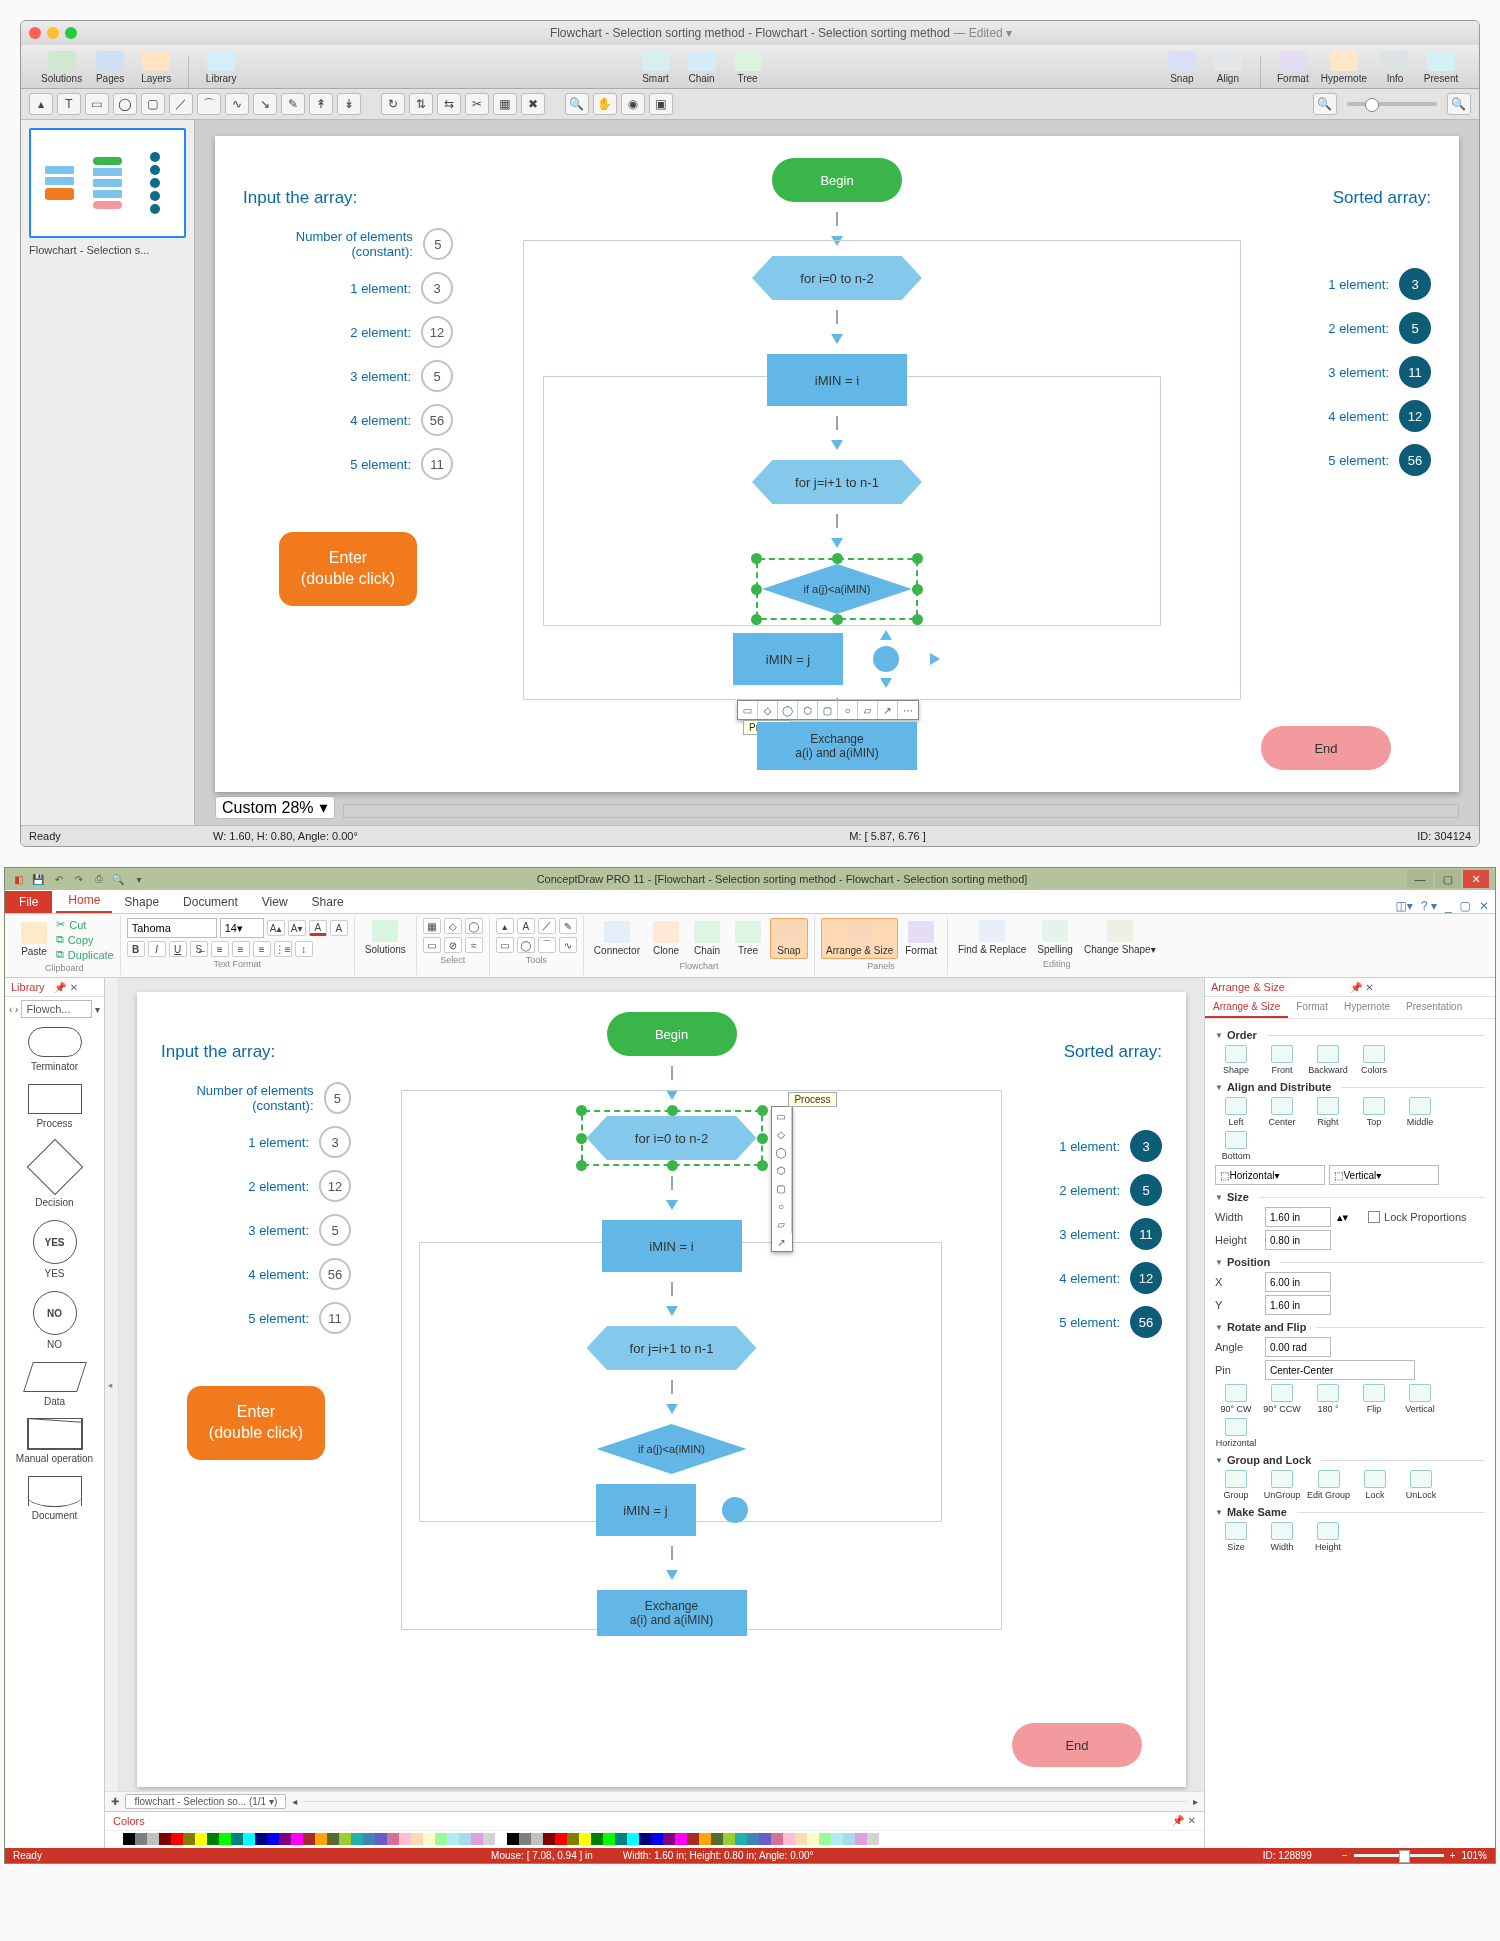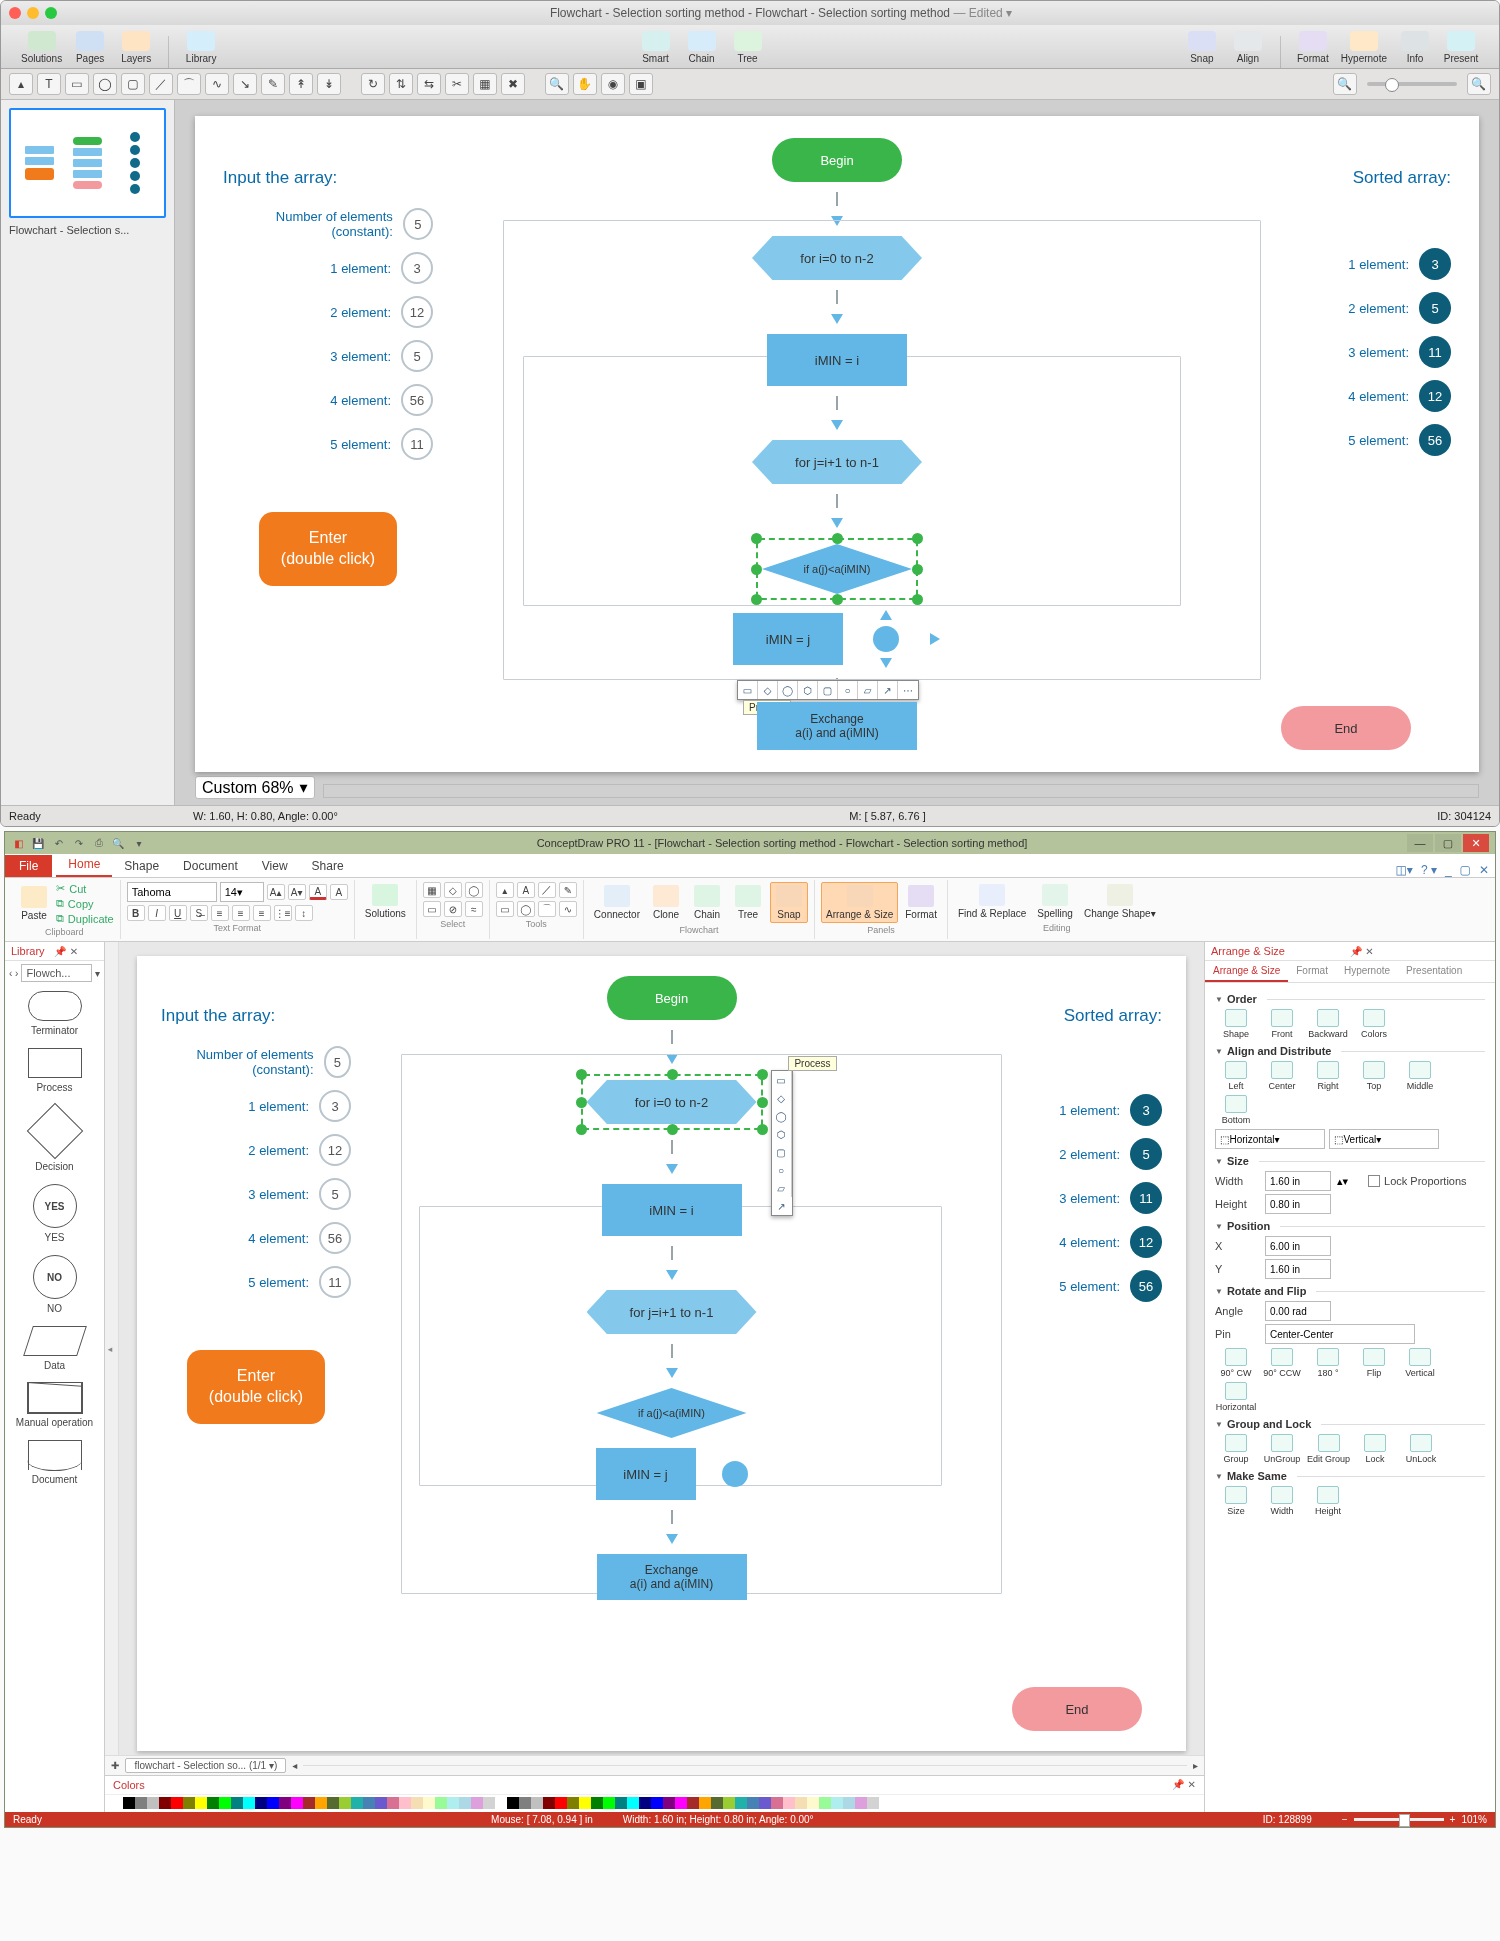--- a/index.html
+++ b/index.html
@@ -1,18 +1,18 @@
 <!DOCTYPE html>
 <html><head>
 <meta charset="utf-8">
 <style>
 *{box-sizing:border-box;margin:0;padding:0;font-family:Tahoma,Arial,sans-serif}
 body{background:#fafafa;width:1500px}
 
-.mac{border:1px solid #999;background:#eceaea;margin:0;border-radius:6px;overflow:hidden}
+.mac{border:1px solid #999;background:#eceaea;margin:20px;border-radius:6px;overflow:hidden}
 .mac-titlebar{height:24px;background:linear-gradient(#ececec,#d9d9d9);display:flex;align-items:center;padding:0 8px;font-size:12px;color:#555}
 .dots{display:flex;gap:6px;margin-right:14px}
 .dot{width:12px;height:12px;border-radius:50%}
 .dot.r{background:#ff5f57}.dot.y{background:#ffbd2e}.dot.g{background:#28c940}
 .mac-title{flex:1;text-align:center;font-weight:500}
 .edited{color:#888}
 .mac-toolbar{display:flex;align-items:flex-end;padding:4px 10px 0;gap:2px;background:linear-gradient(#ececec,#d5d5d5);border-bottom:1px solid #aaa}
 .tb-grp{display:flex;gap:2px;padding:0 6px}
 .tb-sep{width:1px;height:32px;background:rgba(0,0,0,.15);margin:0 2px}
 .tb-btn{display:flex;flex-direction:column;align-items:center;min-width:44px;padding:2px 4px 4px;font-size:10px;color:#333;cursor:pointer}
@@ -399,21 +399,21 @@
                 <span class="lbl">5 element:</span>
                 <div class="val-circle out">56</div>
               </div>
             <div style="flex:1"></div>
             <div class="node end" style="align-self:center">End</div>
           </div>
         </div>
       </div>
       <div style="display:flex;align-items:center;gap:8px;margin-top:4px">
         <div class="custom-zoom">
-            <span>Custom 68%</span>
+            <span>Custom 28%</span>
             <span>▾</span>
           </div>
         <div class="scroll-h" style="flex:1"></div>
       </div>
     </div>
   </div>
   <div class="mac-footer">
     <span style="width:160px">Ready</span>
     <span>W: 1.60, H: 0.80, Angle: 0.00°</span>
     <span class="sp"></span>

